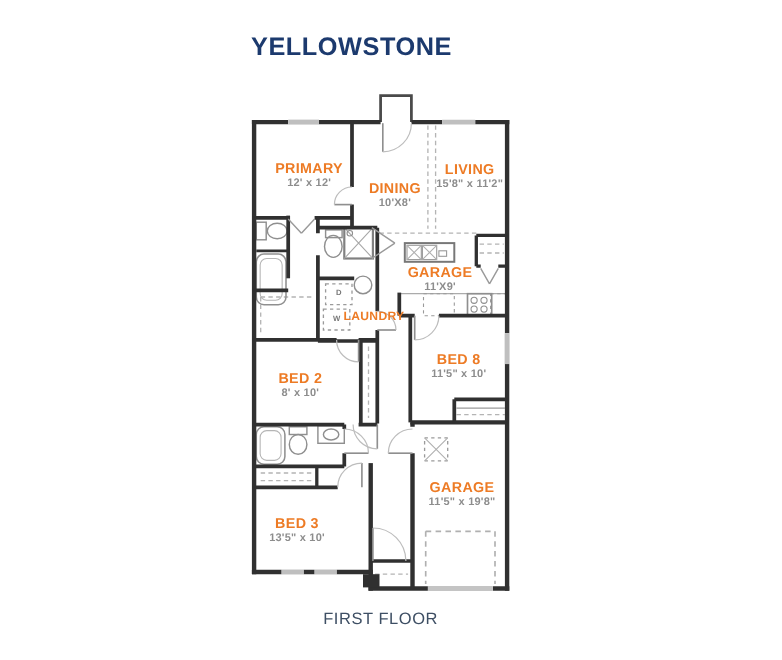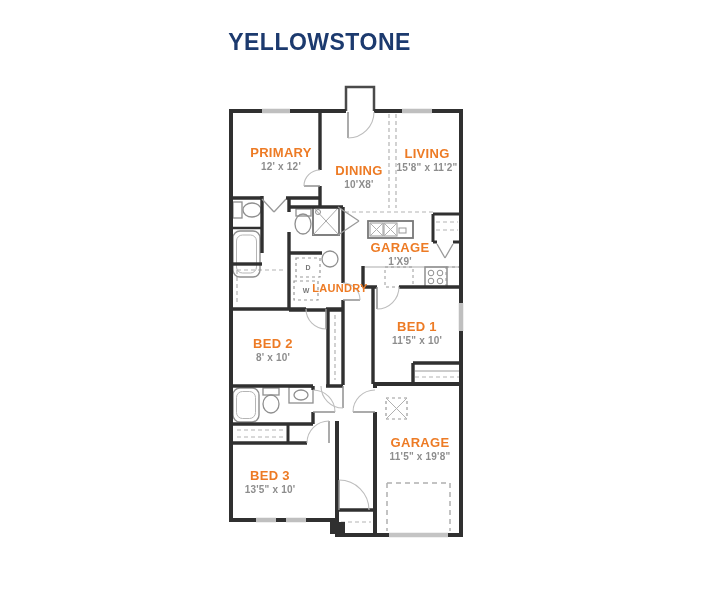--- a/index.html
+++ b/index.html
@@ -218,38 +218,39 @@
   <div class="room-label" style="left:359px;top:164px">
     <span>DINING</span>
     <span class="dims">10'X8'</span>
   </div>
   <div class="room-label" style="left:427px;top:147px">
     <span>LIVING</span>
     <span class="dims">15'8" x 11'2"</span>
   </div>
   <div class="room-label" style="left:400px;top:241px">
     <span>GARAGE</span>
-    <span class="dims">1'X9'</span>
+    <span class="dims">11'X9'</span>
   </div>
   <div class="room-label small" style="left:340px;top:283px">
     <span>LAUNDRY</span>
   </div>
   <div class="room-label" style="left:273px;top:337px">
     <span>BED 2</span>
     <span class="dims">8' x 10'</span>
   </div>
   <div class="room-label" style="left:417px;top:320px">
-    <span>BED 1</span>
+    <span>BED 8</span>
     <span class="dims">11'5" x 10'</span>
   </div>
   <div class="room-label" style="left:270px;top:469px">
     <span>BED 3</span>
     <span class="dims">13'5" x 10'</span>
   </div>
   <div class="room-label" style="left:420px;top:436px">
     <span>GARAGE</span>
     <span class="dims">11'5" x 19'8"</span>
   </div>
 
   <span class="appliance-letter" style="left:308px;top:267px">D</span>
   <span class="appliance-letter" style="left:306px;top:290px">W</span>
 
+  <div class="plan-caption">FIRST FLOOR</div>
 </div>
 
 </body></html>

